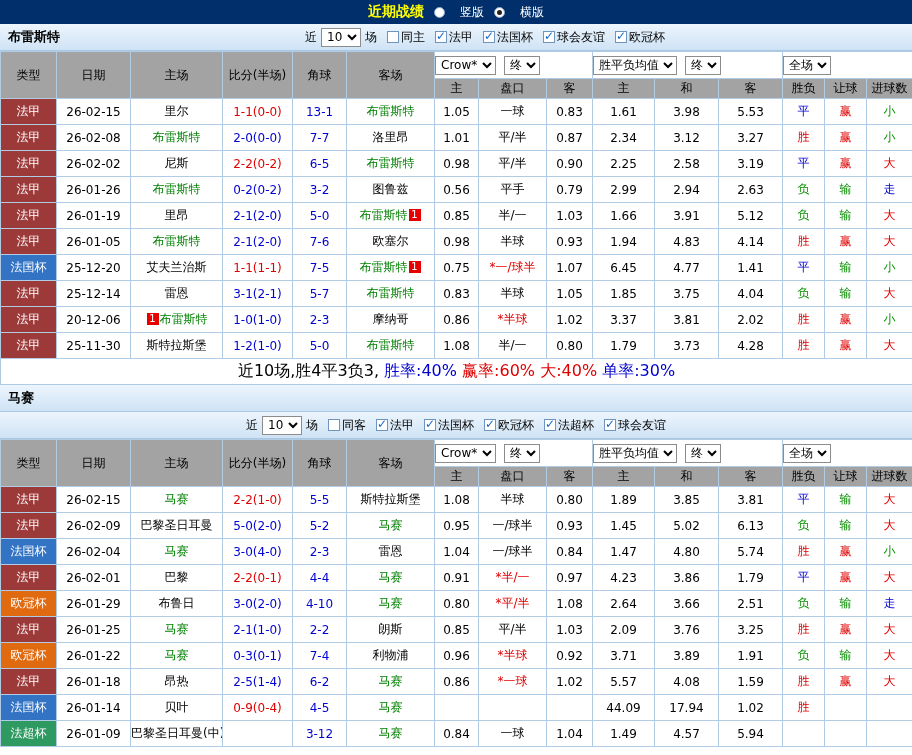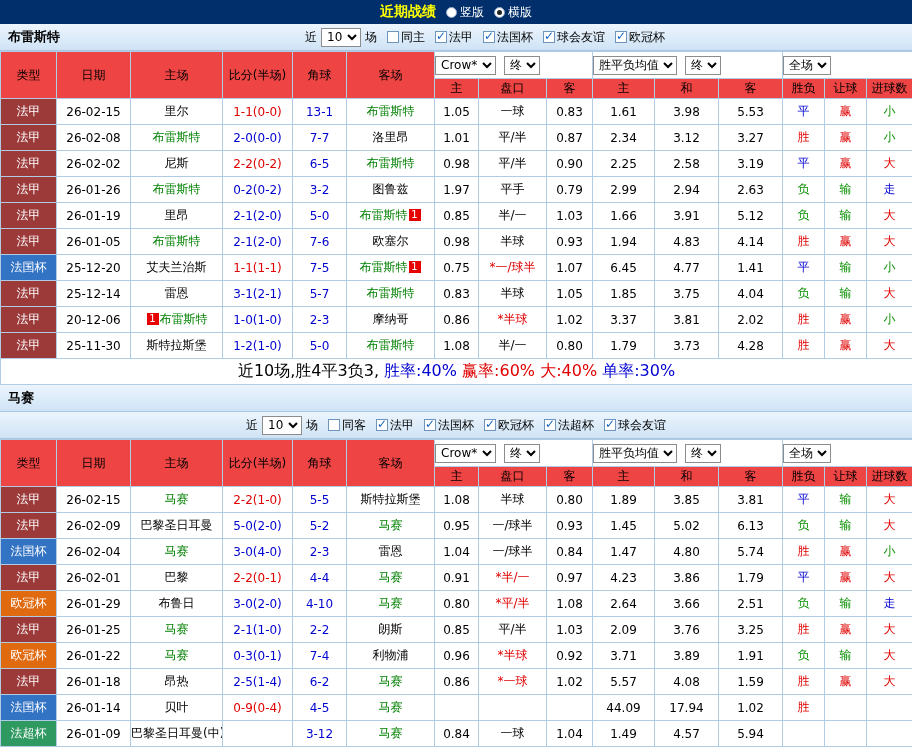--- a/index.html
+++ b/index.html
@@ -2,38 +2,38 @@
 <html><head>
 <meta charset="utf-8">
 <style>
   *{box-sizing:border-box}
   html,body{margin:0;padding:0}
   body{width:912px;height:755px;overflow:hidden;background:#fff;
        font-family:"DejaVu Sans","Liberation Sans",sans-serif;font-size:12px;color:#000}
   
   .topbar{height:24px;background:#012f6b;display:flex;align-items:center;justify-content:center;gap:10px}
   .page-title{color:#ffff00;font-weight:700;font-size:14px}
-  .radio-wrap{display:inline-flex;align-items:center;gap:3px;color:#fff;cursor:pointer}
+  .radio-wrap{display:inline-flex;align-items:center;gap:15px;color:#fff;cursor:pointer}
   .radio{width:11px;height:11px;border-radius:50%;background:#fff;border:1px solid #8fa6c4;position:relative;display:inline-block}
   .radio.checked::after{content:"";position:absolute;left:2px;top:2px;width:5px;height:5px;border-radius:50%;background:#222}
   
   .teambar{height:27px;background:linear-gradient(#ecf5fd,#cfe3f5);border-bottom:1px solid #a9c6e3;
            display:flex;align-items:center;padding:0 8px;gap:6px}
   .teamname{font-weight:700;font-size:13px}
   .filters{display:flex;align-items:center;gap:4px}
   .filters.auto{margin:0 auto}
   .filterbar{justify-content:center}
   select{font-family:inherit;font-size:12px;height:19px;border:1px solid #8c8c8c;background:#fff;padding:0 1px}
   .cbwrap{display:inline-flex;align-items:center;gap:2px;margin-left:6px;cursor:pointer}
   .cb{width:12px;height:12px;border:1px solid #6f94bd;background:#fff;display:inline-block;position:relative}
   .cb.checked::after{content:"\2713";position:absolute;left:0;top:-3px;font-size:12px;font-weight:700;color:#1464c8}
   
   table{border-collapse:collapse;table-layout:fixed;width:912px}
   th,td{border:1px solid #b0cbe4;text-align:center;padding:0;overflow:hidden;white-space:nowrap;font-weight:400}
-  thead th{background:#ef4444;height:20px}
+  thead th{background:#a3a3a3;height:20px}
   th.ctrl{background:#fff;height:27px}
   .ctrl-inner{display:flex;align-items:center;justify-content:flex-start;gap:8px}
   tbody td,tfoot td{height:26px;background:#fff}
   
   .lg-fa{background:#9c3a3a;color:#fff}
   .lg-cup{background:#3373c4;color:#fff}
   .lg-ucl{background:#e06a10;color:#fff}
   .lg-super{background:#2e9960;color:#fff}
   
   .focal{color:#008000}
@@ -201,21 +201,21 @@
     <td data-cell="r3" class="rc-red">大</td>
   </tr>
 
   <tr>
     <td data-cell="type" class="lg-fa">法甲</td>
     <td data-cell="date">26-01-26</td>
     <td data-cell="home"><span class="focal">布雷斯特</span></td>
     <td data-cell="score" class="sc-blue">0-2(0-2)</td>
     <td data-cell="corner">3-2</td>
     <td data-cell="away"><span>图鲁兹</span></td>
-    <td data-cell="h1">1.97</td>
+    <td data-cell="h1">0.56</td>
     <td data-cell="line">平手</td>
     <td data-cell="h2">0.79</td>
     <td data-cell="m1">2.99</td>
     <td data-cell="m2">2.94</td>
     <td data-cell="m3">2.63</td>
     <td data-cell="r1" class="rc-green">负</td>
     <td data-cell="r2" class="rc-green">输</td>
     <td data-cell="r3" class="rc-blue">走</td>
   </tr>
 

